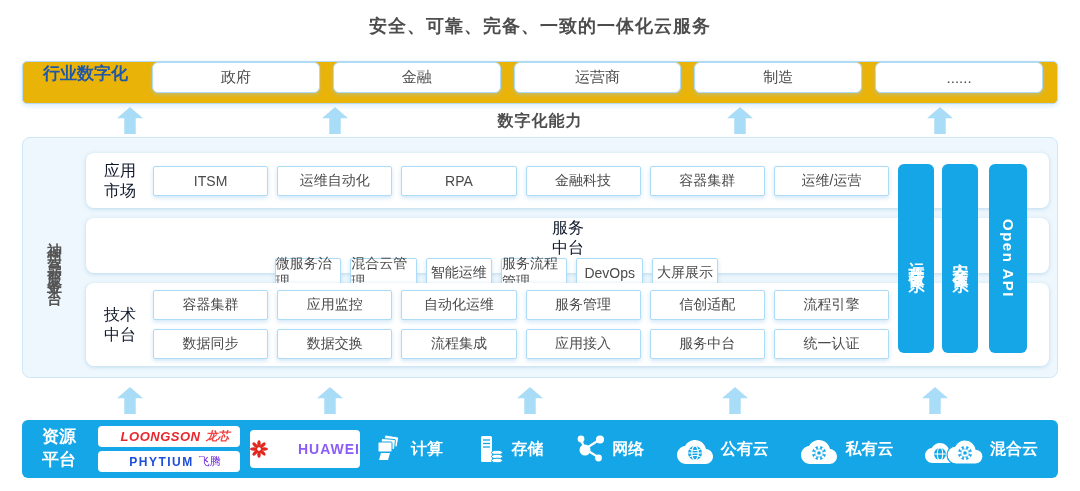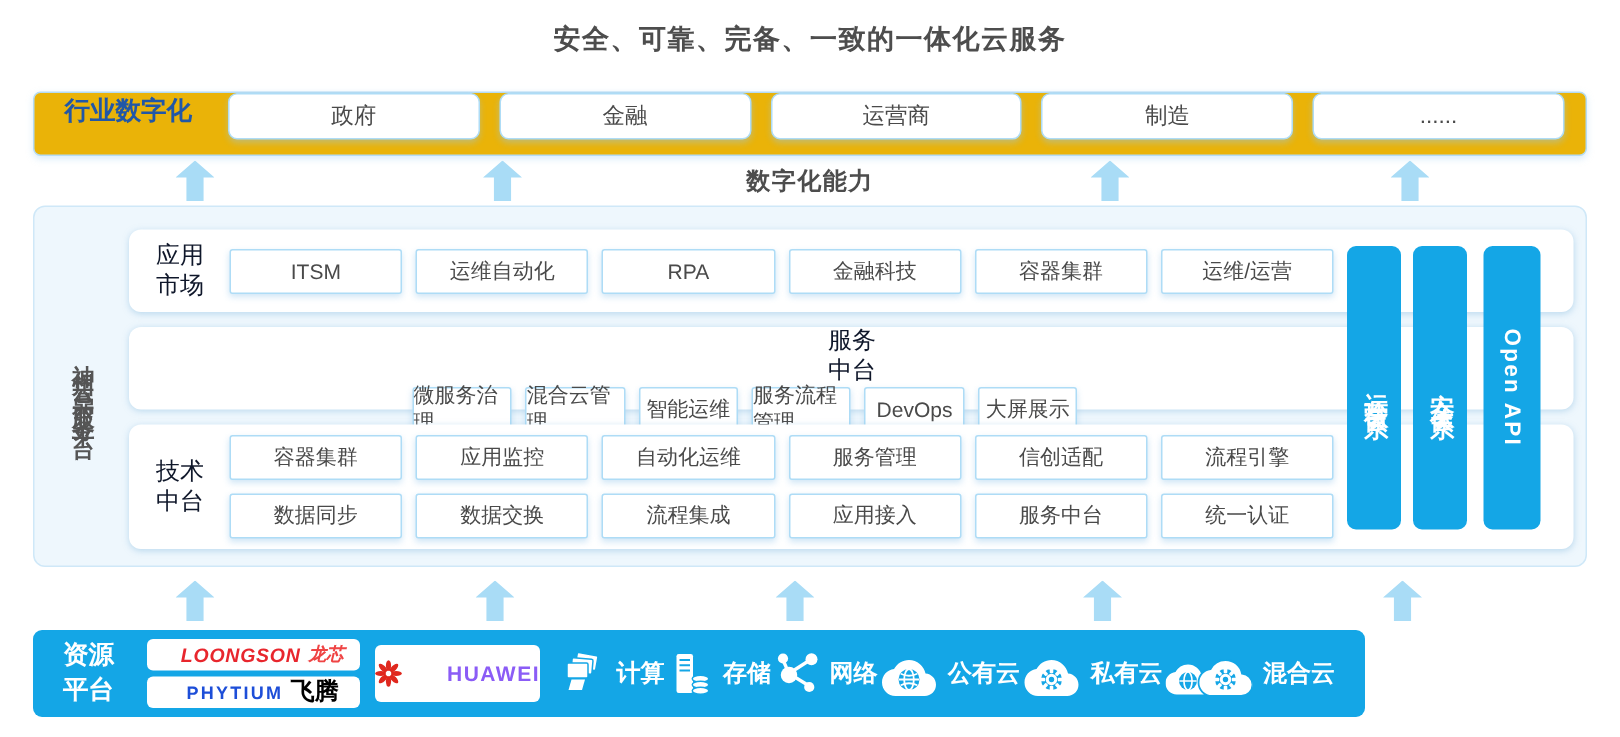--- a/index.html
+++ b/index.html
@@ -50,32 +50,32 @@
        display:flex; align-items:center; justify-content:center; font-size:14px; color:#4a4a4a; }
 
   .pillar { position:absolute; top:26px; height:189px; background:#14a6e6; border-radius:6px;
        display:flex; align-items:center; justify-content:center; }
   .pl1 { left:875px; width:36px; } .pl2 { left:919px; width:36px; } .pl3 { left:966px; width:38px; }
   .pillar span { writing-mode:vertical-rl; color:#fff; font-weight:bold; font-size:16px;
        letter-spacing:5px; }
   .pillar span.latin { letter-spacing:1.5px; font-size:15px; }
 
   
-  .resource-bar { position:absolute; left:22px; top:420px; width:888px; height:58px;
+  .resource-bar { position:absolute; left:22px; top:420px; width:1036px; height:58px;
        background:#14a6e6; border-radius:6px; display:flex; align-items:center;
        padding:0 20px 0 20px; }
   .res-label { width:40px; flex:none; font-size:17px; font-weight:bold; color:#fff;
        line-height:1.35; margin-right:16px; }
   .vendor-col { display:flex; flex-direction:column; gap:4px; margin-right:10px; flex:none; }
   .vendor-box { width:142px; height:21px; background:#fff; border-radius:4px;
        display:flex; align-items:center; justify-content:center; gap:5px;padding-left:12px; }
   .loongson-en { color:#e8262d; font-weight:bold; font-style:italic; font-size:13px; letter-spacing:.5px; }
   .loongson-cn { color:#ef4444; font-weight:bold; font-style:italic; font-size:12px; }
   .phytium-en { color:#1d4ed8; font-weight:bold; font-size:12px; letter-spacing:1.5px; }
-  .phytium-cn { color:#000000; font-weight:bold; font-size:16px; }
+  .phytium-cn { color:#6d28d9; font-weight:normal; font-size:11px; }
   .huawei-box { width:110px; height:38px; background:#fff; border-radius:4px; flex:none;
        display:flex; align-items:center; justify-content:center; gap:6px; margin-right:14px; }
   .huawei-en { color:#8b5cf6; font-weight:bold; font-size:14px; letter-spacing:1px;padding-left:24px; }
   .res-items { flex:1; display:flex; align-items:center; justify-content:space-between; }
   .res-item { display:flex; align-items:center; gap:7px; color:#fff; font-size:16px; font-weight:600; }
   .res-item svg { display:block; }
 </style>
 </head>
 <body>
 

